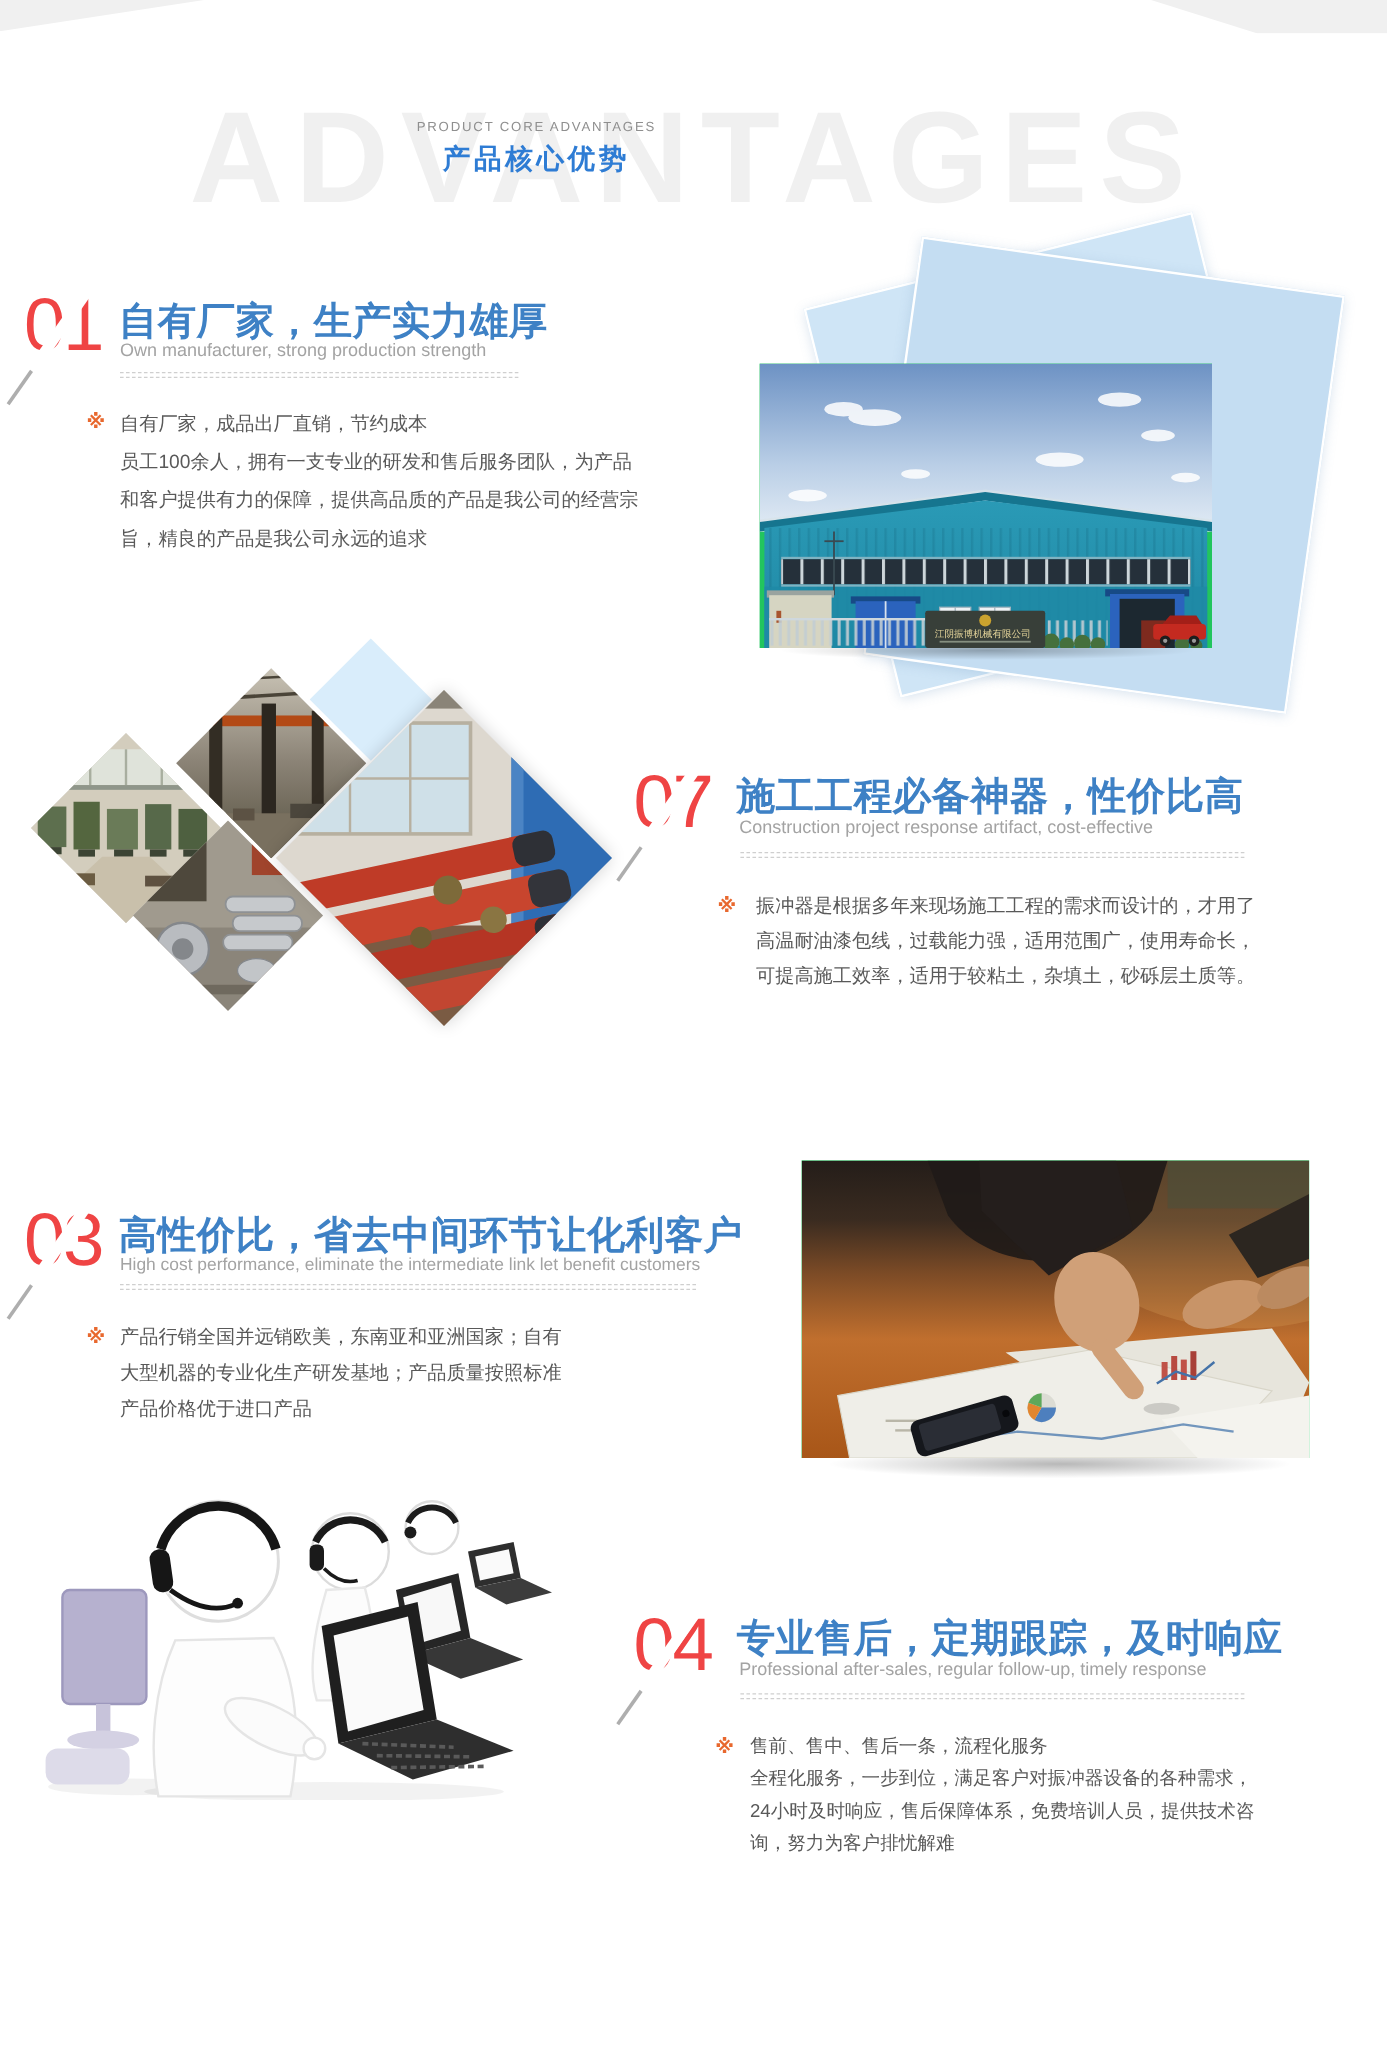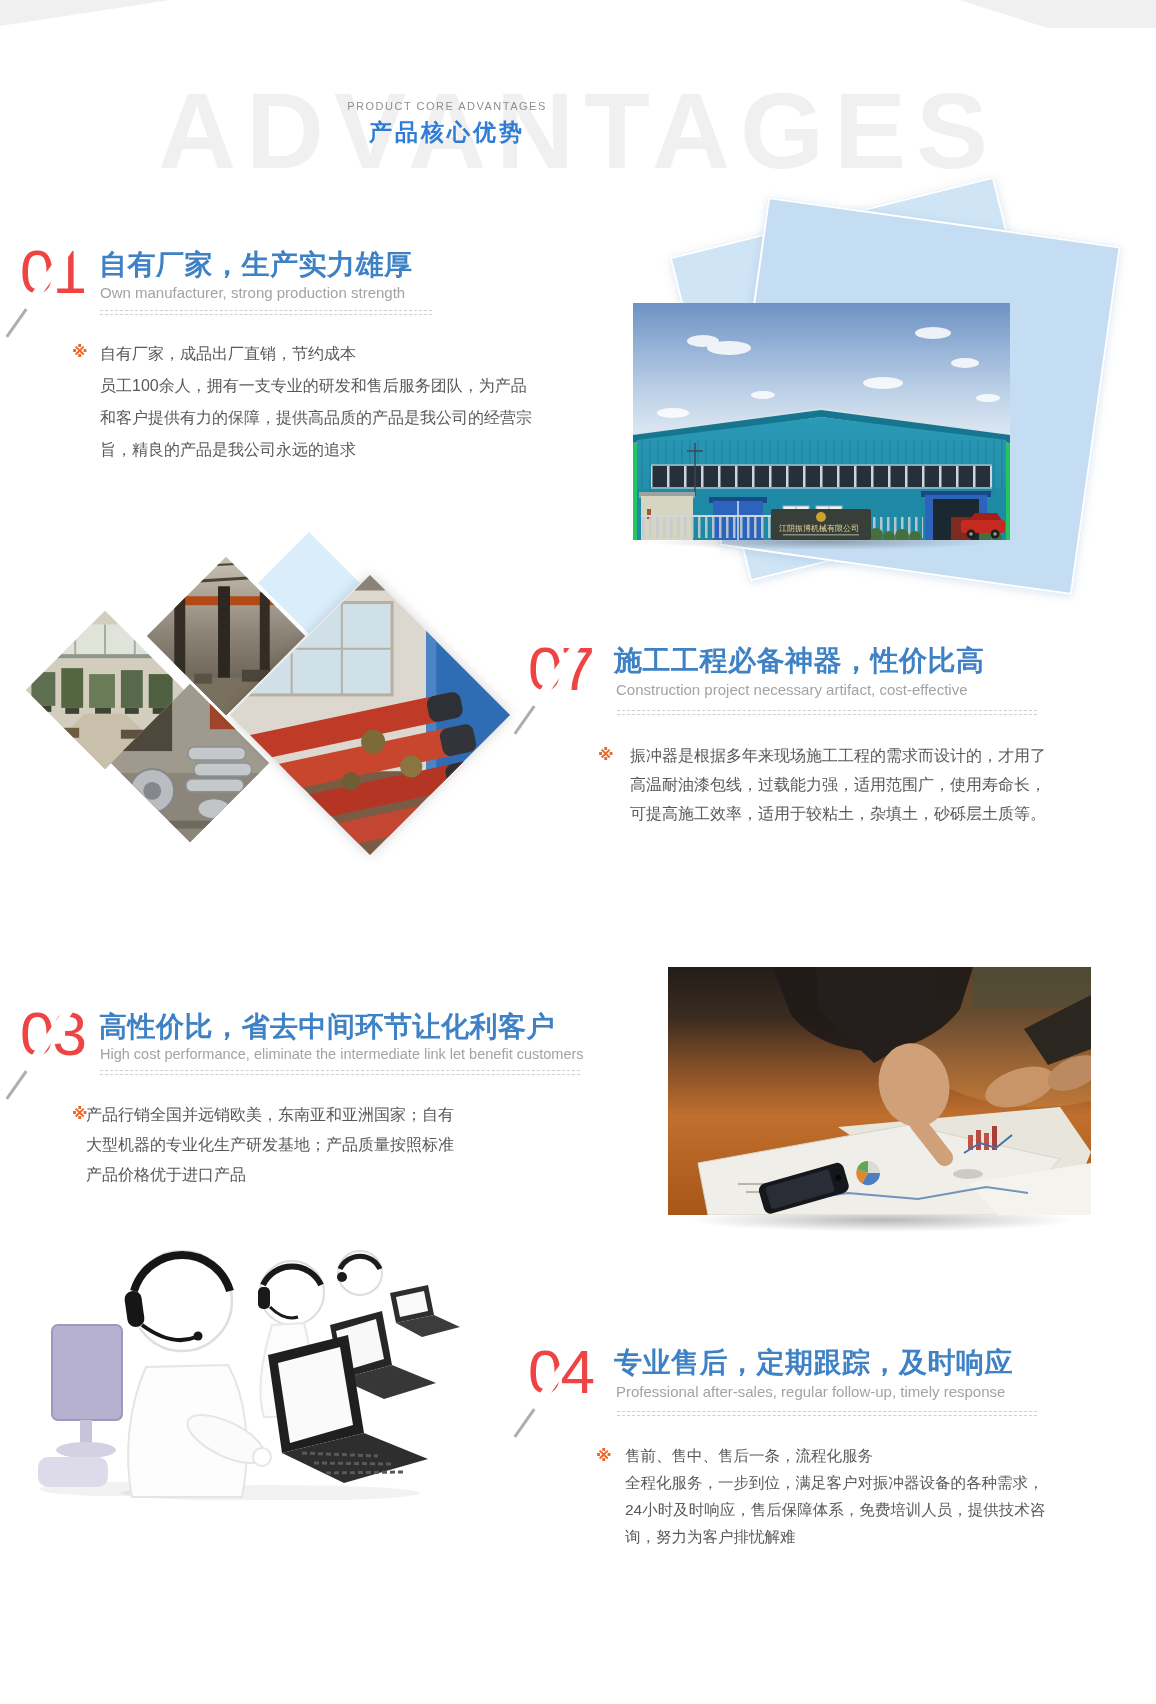--- a/index.html
+++ b/index.html
@@ -17,21 +17,21 @@
              font-size:108px;font-weight:800;letter-spacing:10px;white-space:nowrap;
              color:rgba(70,70,70,0.08);}
   .hdr{position:absolute;left:447px;top:100px;transform:translateX(-50%);text-align:center;}
   .hdr-en{font-size:11px;color:#8f8f8f;letter-spacing:1.5px;white-space:nowrap;}
   .hdr-cn{margin-top:5px;font-size:23px;font-weight:700;color:#2e7cd4;letter-spacing:3px;white-space:nowrap;}
 
   
   .num{position:absolute;font-size:62px;font-weight:400;color:#ef4444;line-height:1;letter-spacing:-2px;}
   .num .slash{position:absolute;left:27px;top:-10px;width:9px;height:84px;background:#fff;transform:rotate(35deg);}
   .num .slash::after{content:"";position:absolute;left:3px;top:86px;width:3px;height:34px;background:#aeaeae;}
-  .sec-title{position:absolute;font-size:28px;font-weight:700;color:#3e81c5;letter-spacing:.5px;white-space:nowrap;}
+  .sec-title{position:absolute;font-size:32px;font-weight:700;color:#3e81c5;letter-spacing:.5px;white-space:nowrap;}
   .sec-sub{position:absolute;font-size:15px;color:#a3a3a3;white-space:nowrap;}
   .sub-sm{font-size:14.5px;}
   .dashes{position:absolute;height:3px;border-top:1px dashed #cfcfcf;border-bottom:1px dashed #cfcfcf;}
   .marker{position:absolute;color:#e8682e;font-size:16px;font-weight:700;}
   .body{position:absolute;font-size:16px;color:#595959;}
   .body div{white-space:nowrap;}
   .b1{line-height:32px;} .b2{line-height:29px;} .b3{line-height:30px;}
   .b4{line-height:27px;font-size:15.5px;}
 
   
@@ -274,35 +274,35 @@
         <circle cx="150" cy="168" r="12" fill="#7d6a3a"></circle>
         <circle cx="182" cy="200" r="11" fill="#8a7542"></circle>
         <circle cx="120" cy="202" r="9" fill="#6f5d33"></circle>
       </g>
     </svg>
       </div>
   </div>
 
   <div class="num" style="left:528px;top:638px;"><span>07</span><i class="slash"></i></div>
   <div class="sec-title" style="left:614px;top:642px;">施工工程必备神器，性价比高</div>
-  <div class="sec-sub" style="left:616px;top:681px;">Construction project necessary artifact, cost-effective</div>
+  <div class="sec-sub" style="left:616px;top:681px;">Construction project response artifact, cost-effective</div>
   <div class="dashes" style="left:617px;top:710px;width:420px;"></div>
   <div class="marker" style="left:598px;top:745px;">※</div>
   <div class="body b2" style="left:630px;top:741px;">
     <div>振冲器是根据多年来现场施工工程的需求而设计的，才用了</div>
     <div>高温耐油漆包线，过载能力强，适用范围广，使用寿命长，</div>
     <div>可提高施工效率，适用于较粘土，杂填土，砂砾层土质等。</div>
   </div>
 
   <div class="num" style="left:20px;top:1003px;"><span>03</span><i class="slash"></i></div>
   <div class="sec-title" style="left:99px;top:1008px;">高性价比，省去中间环节让化利客户</div>
   <div class="sec-sub sub-sm" style="left:100px;top:1046px;">High cost performance, eliminate the intermediate link let benefit customers</div>
   <div class="dashes" style="left:100px;top:1070px;width:480px;"></div>
   <div class="marker" style="left:72px;top:1104px;">※</div>
-  <div class="body b3" style="left:86px;top:1100px;">
+  <div class="body b3" style="left:100px;top:1100px;">
     <div>产品行销全国并远销欧美，东南亚和亚洲国家；自有</div>
     <div>大型机器的专业化生产研发基地；产品质量按照标准</div>
     <div>产品价格优于进口产品</div>
   </div>
 
   <div class="shadow" style="left:688px;top:1208px;width:390px;height:24px;"></div>
   <div class="photo" style="left:668px;top:967px;width:423px;height:248px;">
     <svg viewBox="0 0 423 248">
       <defs>
         <linearGradient id="desk" x1="0" y1="0" x2="0" y2="1">

